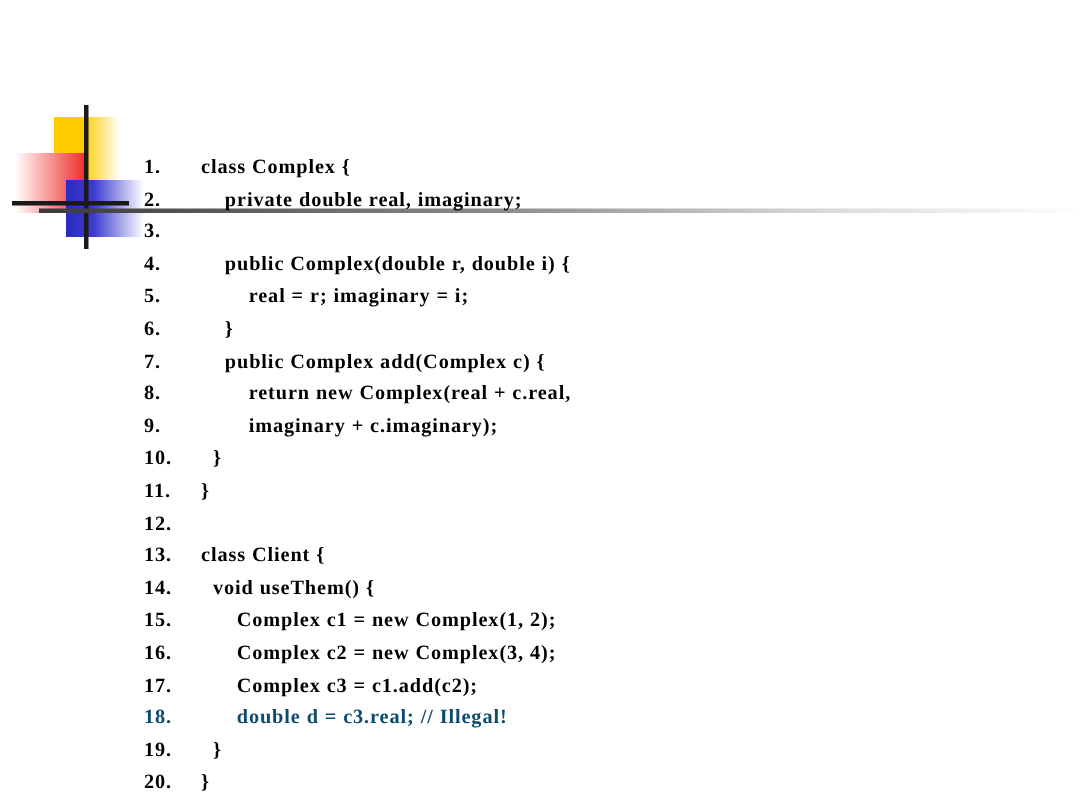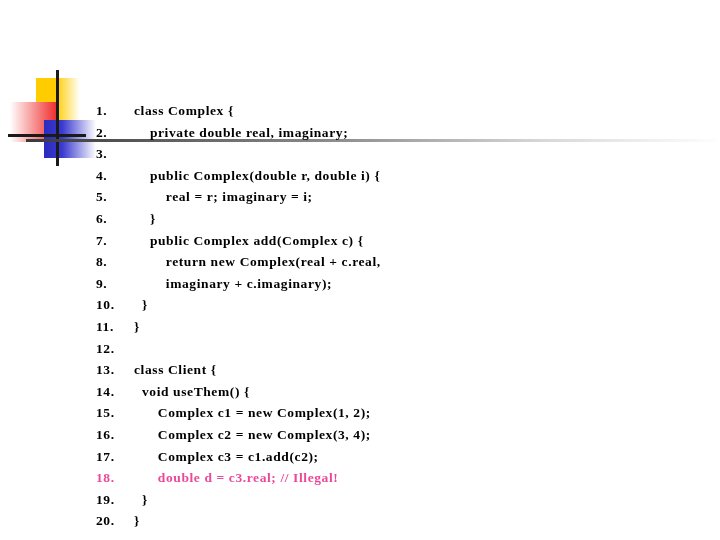--- a/index.html
+++ b/index.html
@@ -110,21 +110,21 @@
     line-height: 21.6px;
     color: #000000;
     white-space: pre;
     letter-spacing: 0.6px;
   }
   .code-line {
     height: 21.6px;
     white-space: pre;
   }
   .code-line.illegal {
-    color: #ec4899;
+    color: #0c4a6e;
   }
   .ln {
     display: inline-block;
     width: 38px;
     white-space: pre;
   }
 </style>
 </head>
 <body>
 

